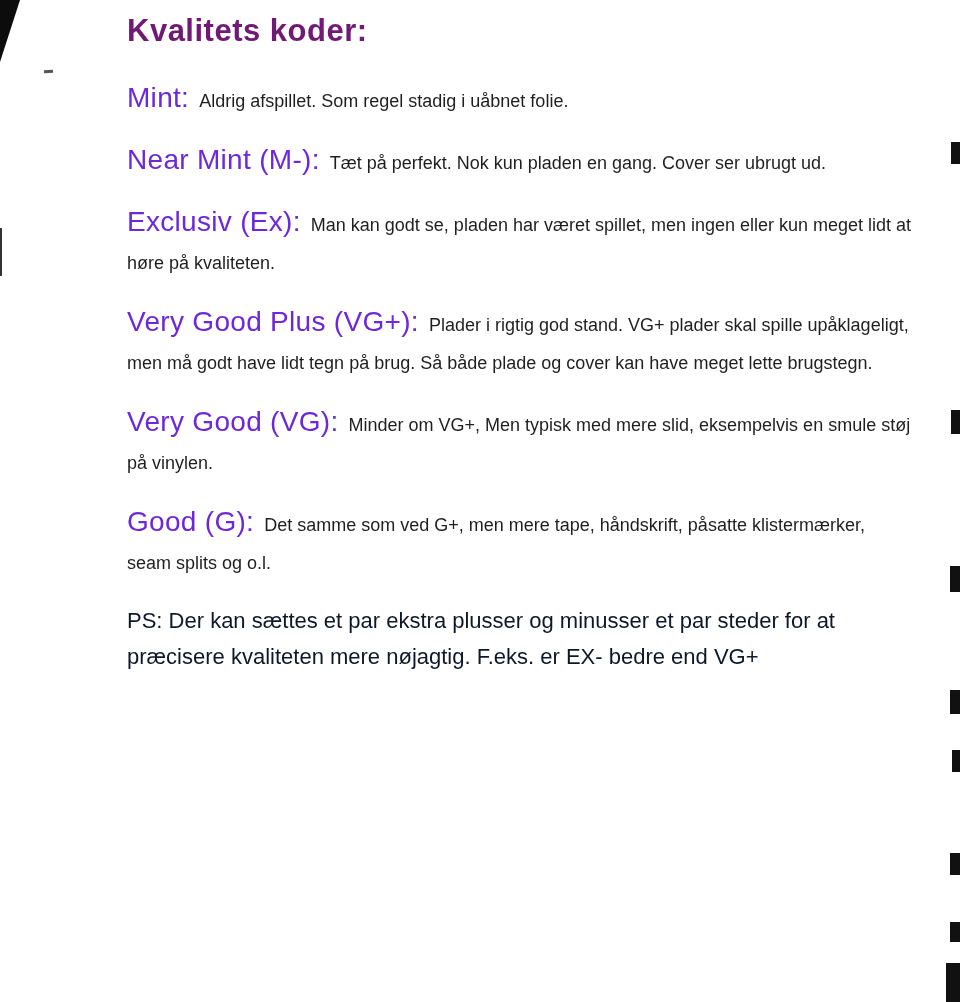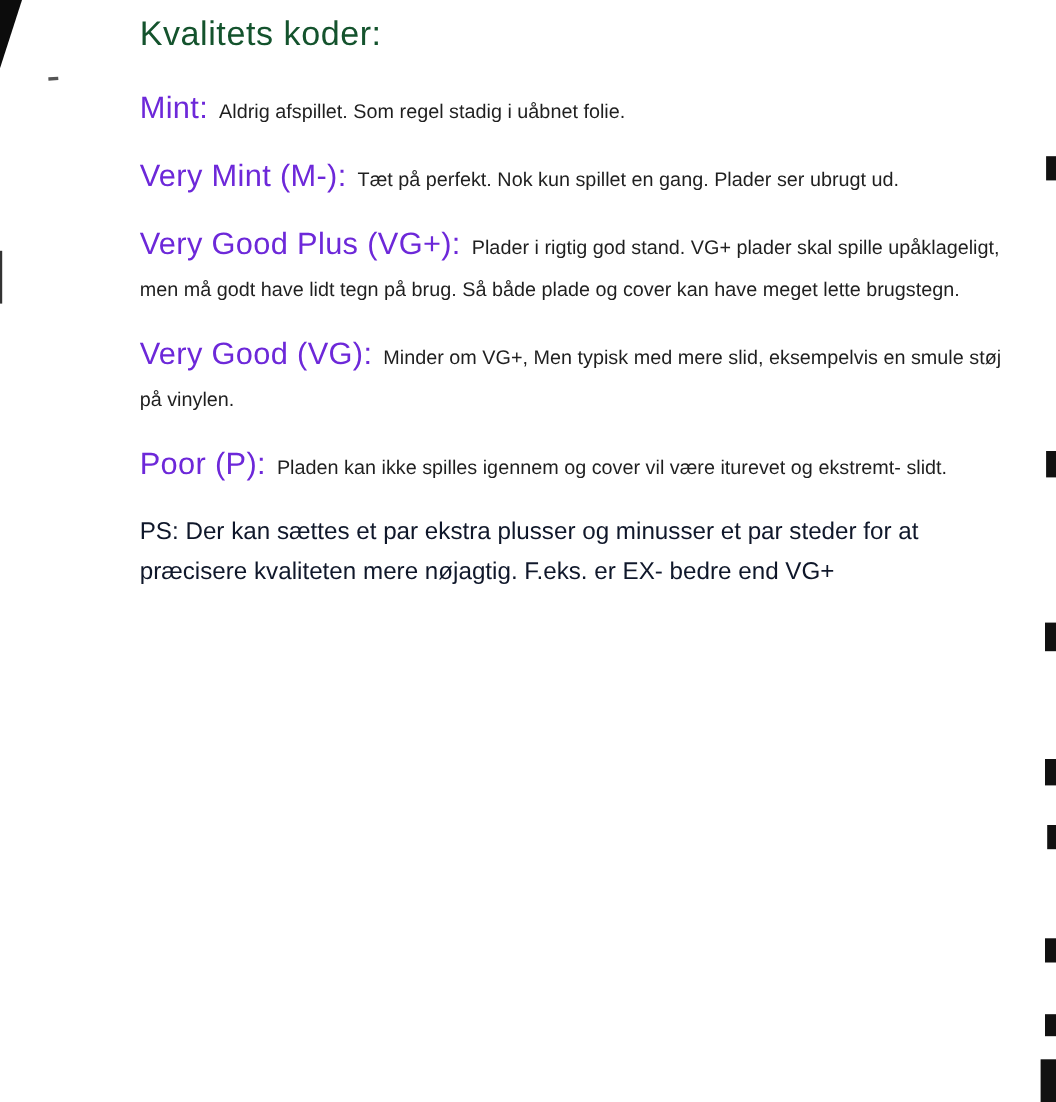--- a/index.html
+++ b/index.html
@@ -14,23 +14,23 @@
     box-sizing: border-box;
   }
   .content {
     position: absolute;
     left: 127px;
     top: 6px;
     width: 786px;
   }
   .doc-title {
     font-size: 31px;
-    font-weight: 400;
+    font-weight: 700;
     letter-spacing: 0.5px;
-    color: #14532d;
+    color: #701a75;
     margin: 6px 0 30px 0;
     line-height: 1.2;
   }
   .entry {
     margin: 0 0 21px 0;
     font-size: 18px;
     line-height: 38px;
     color: #1f1f1f;
   }
   .term {
@@ -83,35 +83,38 @@
 
   <div class="content">
 
     <h1 class="doc-title">Kvalitets koder:</h1>
 
     <p class="entry">
       <span class="term">Mint:</span><span class="desc">Aldrig afspillet. Som regel stadig i uåbnet folie.</span>
     </p>
 
     <p class="entry">
-      <span class="term">Very Mint (M-):</span><span class="desc">Tæt på perfekt. Nok kun spillet en gang. Plader ser ubrugt ud.</span>
+      <span class="term">Near Mint (M-):</span><span class="desc">Tæt på perfekt. Nok kun pladen en gang. Cover ser ubrugt ud.</span>
     </p>
 
+    <p class="entry">
+      <span class="term">Exclusiv (Ex):</span><span class="desc">Man kan godt se, pladen har været spillet, men ingen eller kun meget lidt at høre på kvaliteten.</span>
+    </p>
 
     <p class="entry">
       <span class="term">Very Good Plus (VG+):</span><span class="desc">Plader i rigtig god stand. VG+ plader skal spille upåklageligt, men må godt have lidt tegn på brug. Så både plade og cover kan have meget lette brugstegn.</span>
     </p>
 
     <p class="entry">
       <span class="term">Very Good (VG):</span><span class="desc">Minder om VG+, Men typisk med mere slid, eksempelvis en smule støj på vinylen.</span>
     </p>
 
 
+    <p class="entry">
+      <span class="term">Good (G):</span><span class="desc">Det samme som ved G+, men mere tape, håndskrift, påsatte klistermærker, seam splits og o.l.</span>
+    </p>
 
 
-    <p class="entry">
-      <span class="term">Poor (P):</span><span class="desc">Pladen kan ikke spilles igennem og cover vil være iturevet og ekstremt- slidt.</span>
-    </p>
 
     <p class="footnote">PS: Der kan sættes et par ekstra plusser og minusser et par steder for at præcisere kvaliteten mere nøjagtig. F.eks. er EX- bedre end VG+</p>
 
   </div>
 </div>
 
 </body></html>

